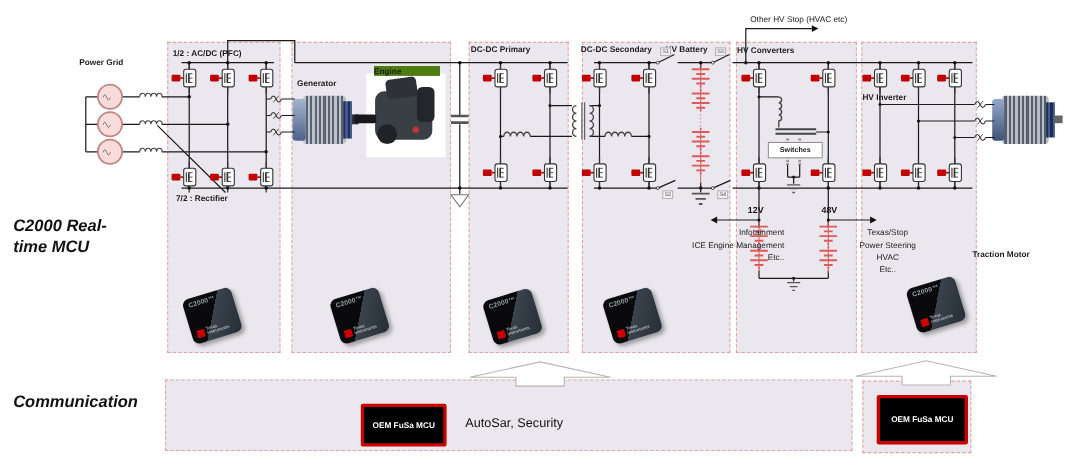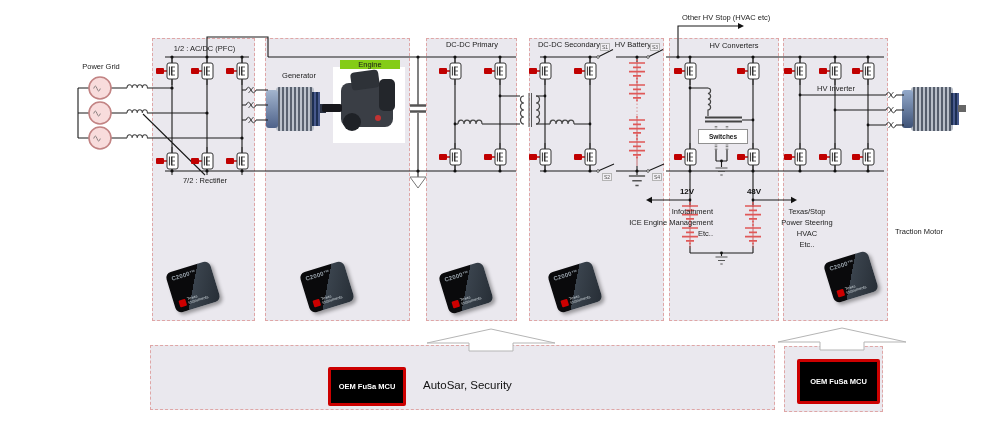--- a/index.html
+++ b/index.html
@@ -1,19 +1,19 @@
 <!DOCTYPE html>
 <html><head>
 <meta charset="utf-8">
 <style>
   html,body{margin:0;padding:0;background:#fff;}
   #stage{position:relative;width:981px;height:427px;background:#fff;
          font-family:"Liberation Sans",sans-serif;overflow:hidden;}
   .zone{position:absolute;background:#eae8ee;border:1px dashed #dfa6a6;z-index:1;box-sizing:border-box;}
-  .hdr{position:absolute;font-size:7.5px;font-weight:normal;color:#1b1b1b;text-align:center;
+  .hdr{position:absolute;font-size:7.5px;font-weight:bold;color:#1b1b1b;
        z-index:6;white-space:nowrap;}
   .ann{position:absolute;font-size:7.5px;color:#222;text-align:center;z-index:6;line-height:11px;}
   .rowlabel{position:absolute;font-size:15px;font-weight:bold;font-style:italic;color:#111;
             line-height:19px;z-index:6;}
   .stag{position:absolute;font-size:5px;color:#555;background:#f1eff3;border:1px solid #b5b5b5;
         line-height:6px;padding:0 1px;z-index:6;}
   .swbox{position:absolute;left:698px;top:129px;width:48px;height:13px;background:#fff;
          border:1px solid #909090;font-size:6.5px;color:#222;text-align:center;line-height:13px;
          z-index:7;font-weight:bold;}
   .railv{position:absolute;font-size:8px;font-weight:bold;color:#111;text-align:center;z-index:6;}
@@ -283,25 +283,25 @@
     </g>
 
     <g fill="#fff" stroke="#333" stroke-width="0.8">
       <circle cx="598" cy="57" r="1.3"></circle>
         <circle cx="648" cy="57" r="1.3"></circle>
       <circle cx="598" cy="171" r="1.3"></circle>
         <circle cx="648" cy="171" r="1.3"></circle>
     </g>
   </svg>
 
-  <div class="hdr" style="left:72px;top:62px;width:58px;">Power Grid</div>
+  <div class="hdr" style="left:72px;top:52px;width:58px;">Power Grid</div>
   <div class="hdr" style="left:157px;top:44px;width:95px;">1/2 : AC/DC (PFC)</div>
   <div class="hdr" style="left:160px;top:176px;width:90px;">7/2 : Rectifier</div>
   <div class="hdr" style="left:270px;top:71px;width:58px;">Generator</div>
-  <div class="hdr" style="left:340px;top:60px;width:60px;background:#84cc16;">Engine</div>
+  <div class="hdr" style="left:340px;top:60px;width:60px;background:#4d7c0f;">Engine</div>
   <div class="hdr" style="left:428px;top:40px;width:88px;">DC-DC Primary</div>
   <div class="hdr" style="left:528px;top:40px;width:82px;">DC-DC Secondary</div>
   <div class="hdr" style="left:605px;top:40px;width:56px;">HV Battery</div>
   <div class="hdr" style="left:670px;top:41px;width:128px;">HV Converters</div>
   <div class="hdr" style="left:784px;top:41px;width:104px;margin-top:43px;">HV Inverter</div>
   <div class="hdr" style="left:884px;top:227px;width:70px;">Traction Motor</div>
 
   <div class="ann" style="left:682px;top:12px;width:130px;text-align:left;white-space:nowrap;">Other HV Stop (HVAC etc)</div>
   <div class="railv" style="left:672px;top:187px;width:30px;">12V</div>
   <div class="railv" style="left:739px;top:187px;width:30px;text-align:center;">48V</div>
@@ -317,21 +317,26 @@
     <div>Power Steering</div>
     <div>HVAC</div>
     <div>Etc..</div>
   </div>
 
   <div class="stag" style="left:600px;top:43px;">S1</div>
   <div class="stag" style="left:650px;top:43px;">S3</div>
   <div class="stag" style="left:602px;top:173px;">S2</div>
   <div class="stag" style="left:652px;top:173px;">S4</div>
 
+  <div class="rowlabel" style="left:12px;top:196px;">
+    <div>C2000 Real-</div>
+    <div>time MCU</div>
+  </div>
   <div class="rowlabel" style="left:12px;top:356px;">
+    <div>Communication</div>
   </div>
 
   <div class="chip" style="left:193px;top:287px;">
     <span class="cname">C2000™</span>
     <span class="tirow">
         <span class="tibug"></span>
         <span class="vendor">Texas Instruments</span>
       </span>
   </div>
   <div class="chip" style="left:327px;top:287px;">

